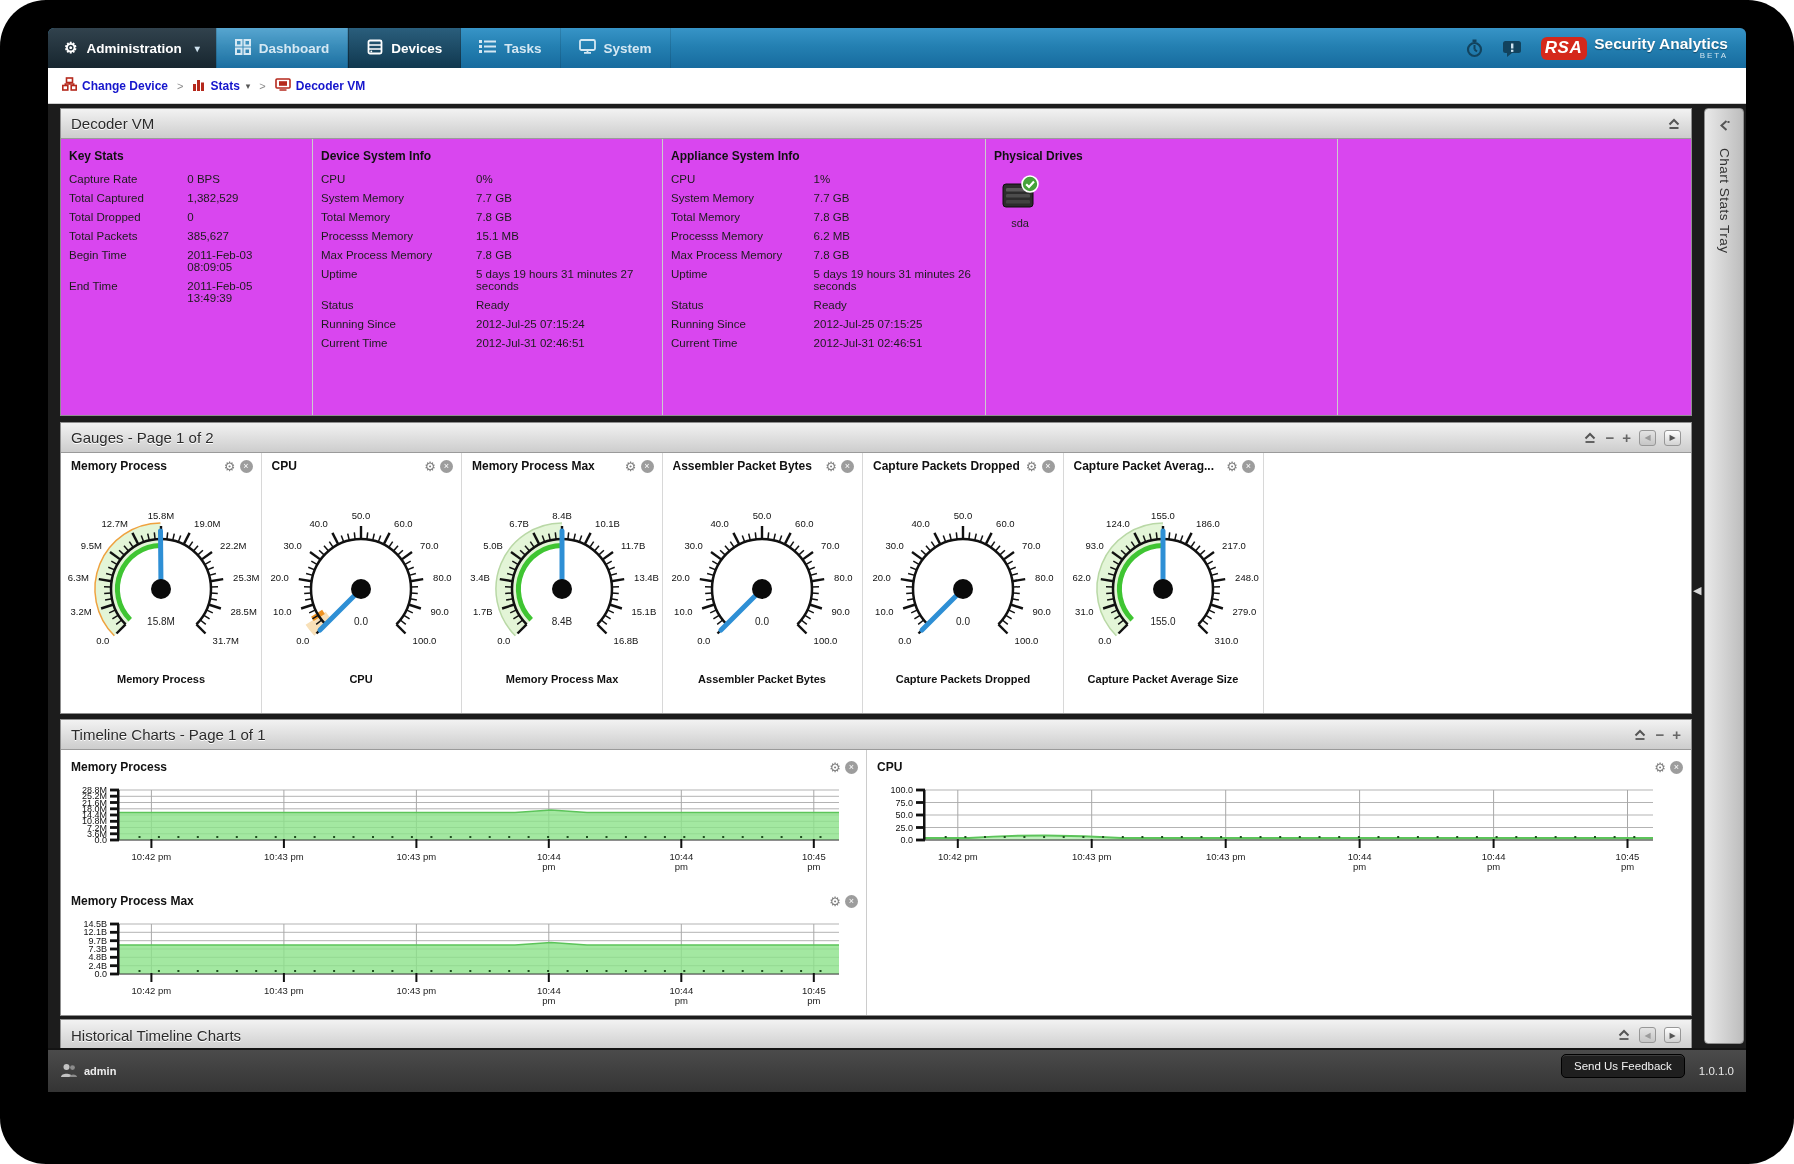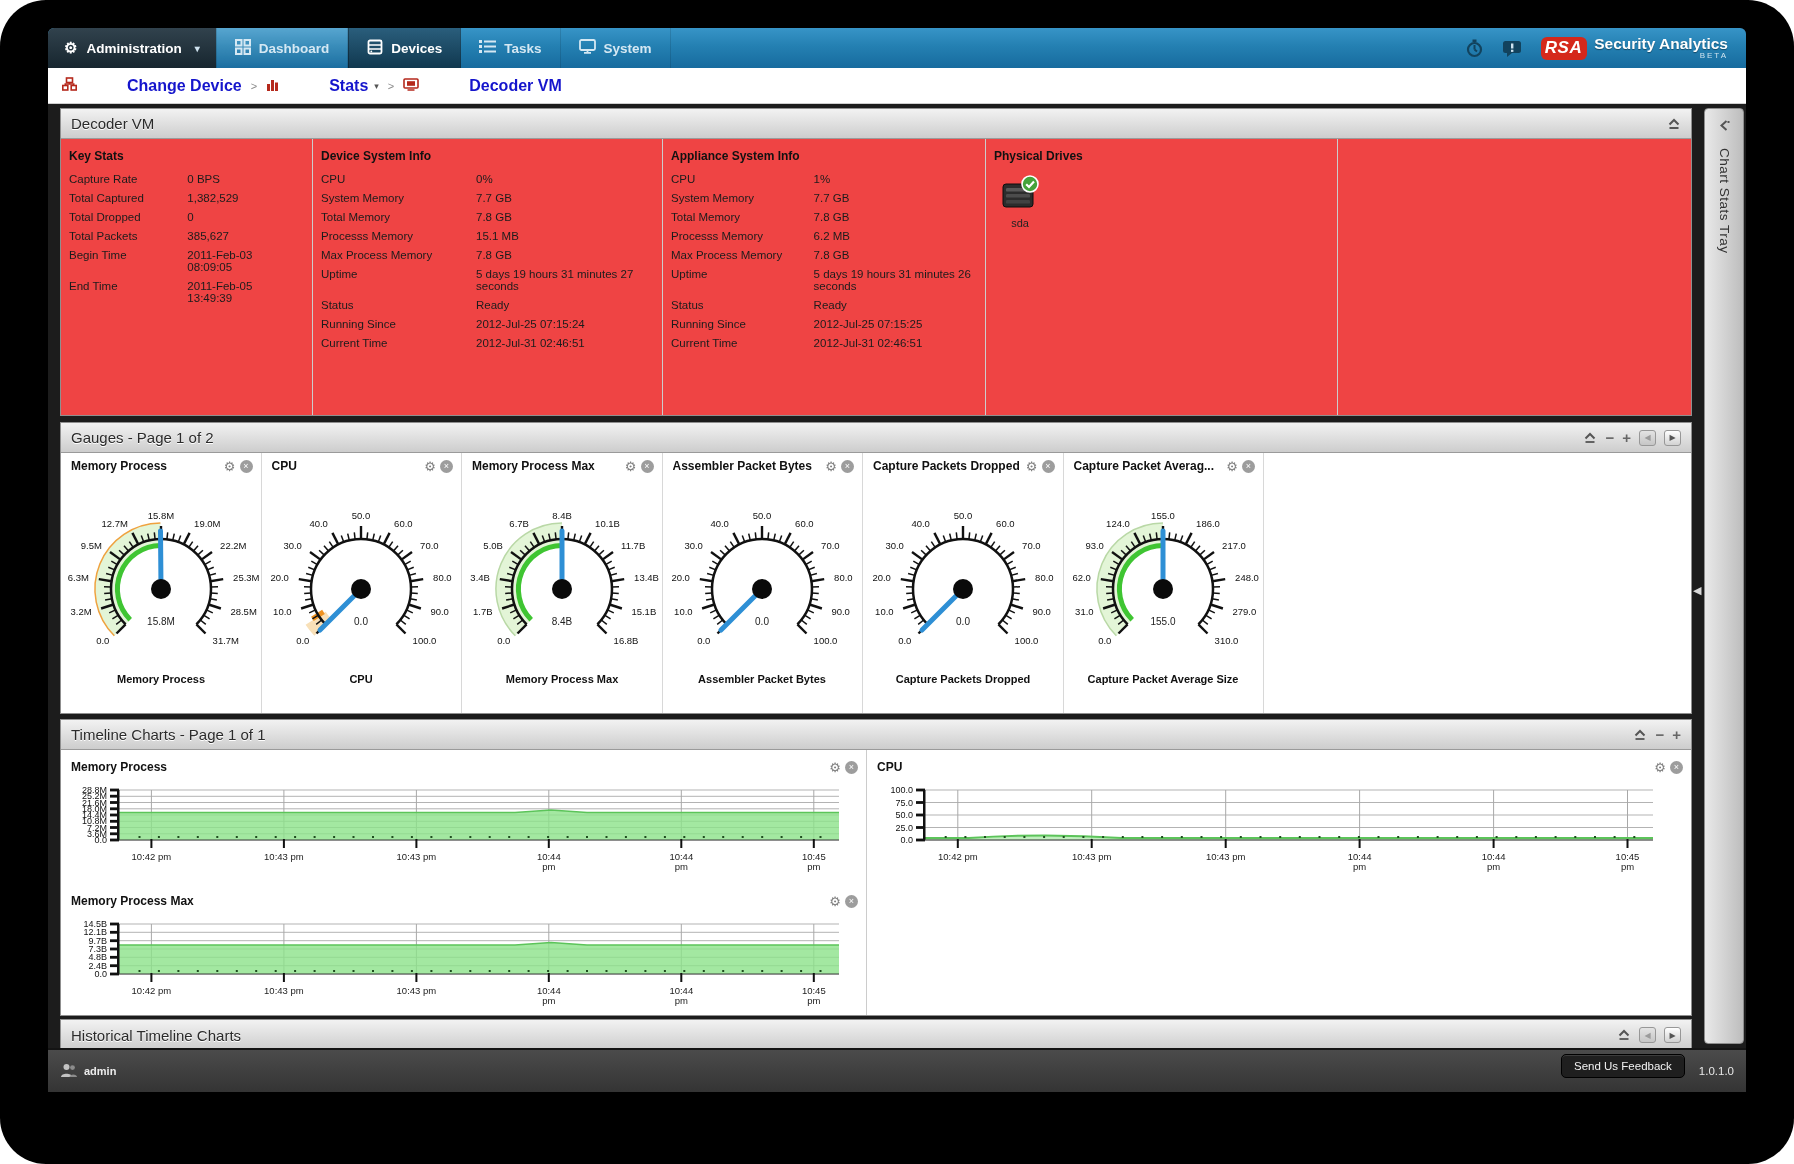--- a/index.html
+++ b/index.html
@@ -28,41 +28,41 @@
   .brand-rsa { background: #d5281b; color: #fff; font-weight: bold; font-style: italic;
     font-size: 17px; padding: 1px 5px 2px 4px; border-radius: 6px; letter-spacing: .5px; }
   .brand-name-wrap { display: flex; flex-direction: column; align-items: flex-end; line-height: 1; }
   .brand-name { color: #fff; font-size: 15.5px; font-weight: bold; text-shadow: 0 1px 1px rgba(0,0,0,.4); }
   .brand-beta { color: #cfe3ef; font-size: 8px; letter-spacing: 2px; margin-top: 1px; }
 
   
   .breadcrumb { height: 36px; flex: 0 0 36px; background: #fff; display: flex; align-items: center;
     padding: 0 14px; gap: 9px; border-bottom: 1px solid #cfcfcf; }
   .crumb { display: flex; align-items: center; gap: 5px; cursor: pointer; }
-  .crumb a { color: #1515cc; font-size: 16px; font-weight: bold; text-decoration: none; margin-left: 45px; }
+  .crumb a { color: #1515cc; font-size: 12px; font-weight: bold; text-decoration: none; }
   .crumb-sep { color: #8a8a8a; font-size: 11px; }
   .crumb .dd { color: #555; font-size: 9px; margin-left: 1px; }
 
   
   .content { flex: 1; display: flex; align-items: stretch; background: #1c1c1c;
     padding: 4px 0 0 12px; overflow: hidden; }
   .main-col { width: 1632px; flex: 0 0 1632px; }
   .panel { background: #fff; border: 1px solid #8f8f8f; }
   .panel-header { height: 30px; display: flex; align-items: center; padding: 0 10px;
     background: linear-gradient(#f2f2f2, #cdcdcd); border-bottom: 1px solid #9a9a9a; }
   .panel-title { font-size: 15px; color: #2b2b2b; text-shadow: 0 1px 0 #fff; flex: 1; }
   .panel-controls { display: flex; align-items: center; gap: 8px; }
   .pc { cursor: pointer; display: inline-flex; align-items: center; justify-content: center; }
   .pc.txt { color: #666; font-size: 15px; font-weight: bold; line-height: 1; }
   .pc.btn { width: 17px; height: 16px; border: 1px solid #979797; border-radius: 3px;
     background: linear-gradient(#fff, #d2d2d2); font-size: 8px; color: #555; }
   .pc.btn.disabled { background: linear-gradient(#e3e3e3, #c6c6c6); color: #9b9b9b; }
 
   
-  .decoder-body { display: flex; min-height: 276px; background: #ef4444; }
+  .decoder-body { display: flex; min-height: 276px; background: #d946ef; }
   .info-col { padding: 8px 4px 8px 0; }
   .info-col.bordered { border-right: 1px solid #ccc; }
   .section-title { font-size: 12px; font-weight: bold; color: #111; margin: 2px 0 6px 8px; }
   .stat-row { display: flex; font-size: 11.5px; color: #1c1c1c; padding: 3.5px 0 3.5px 8px; }
   .stat-label { width: 46%; padding-right: 7px; }
   .stat-value { width: 54%; padding-right: 8px; }
   .col-keystats { width: 252px; } .col-keystats .stat-label { width: 53%; }
   .col-device { width: 350px; } .col-appliance { width: 323px; } .col-drives { width: 352px; }
   .col-empty { flex: 1; }
   .drive-block { display: inline-flex; flex-direction: column; align-items: center; margin: 6px 0 0 14px; }

